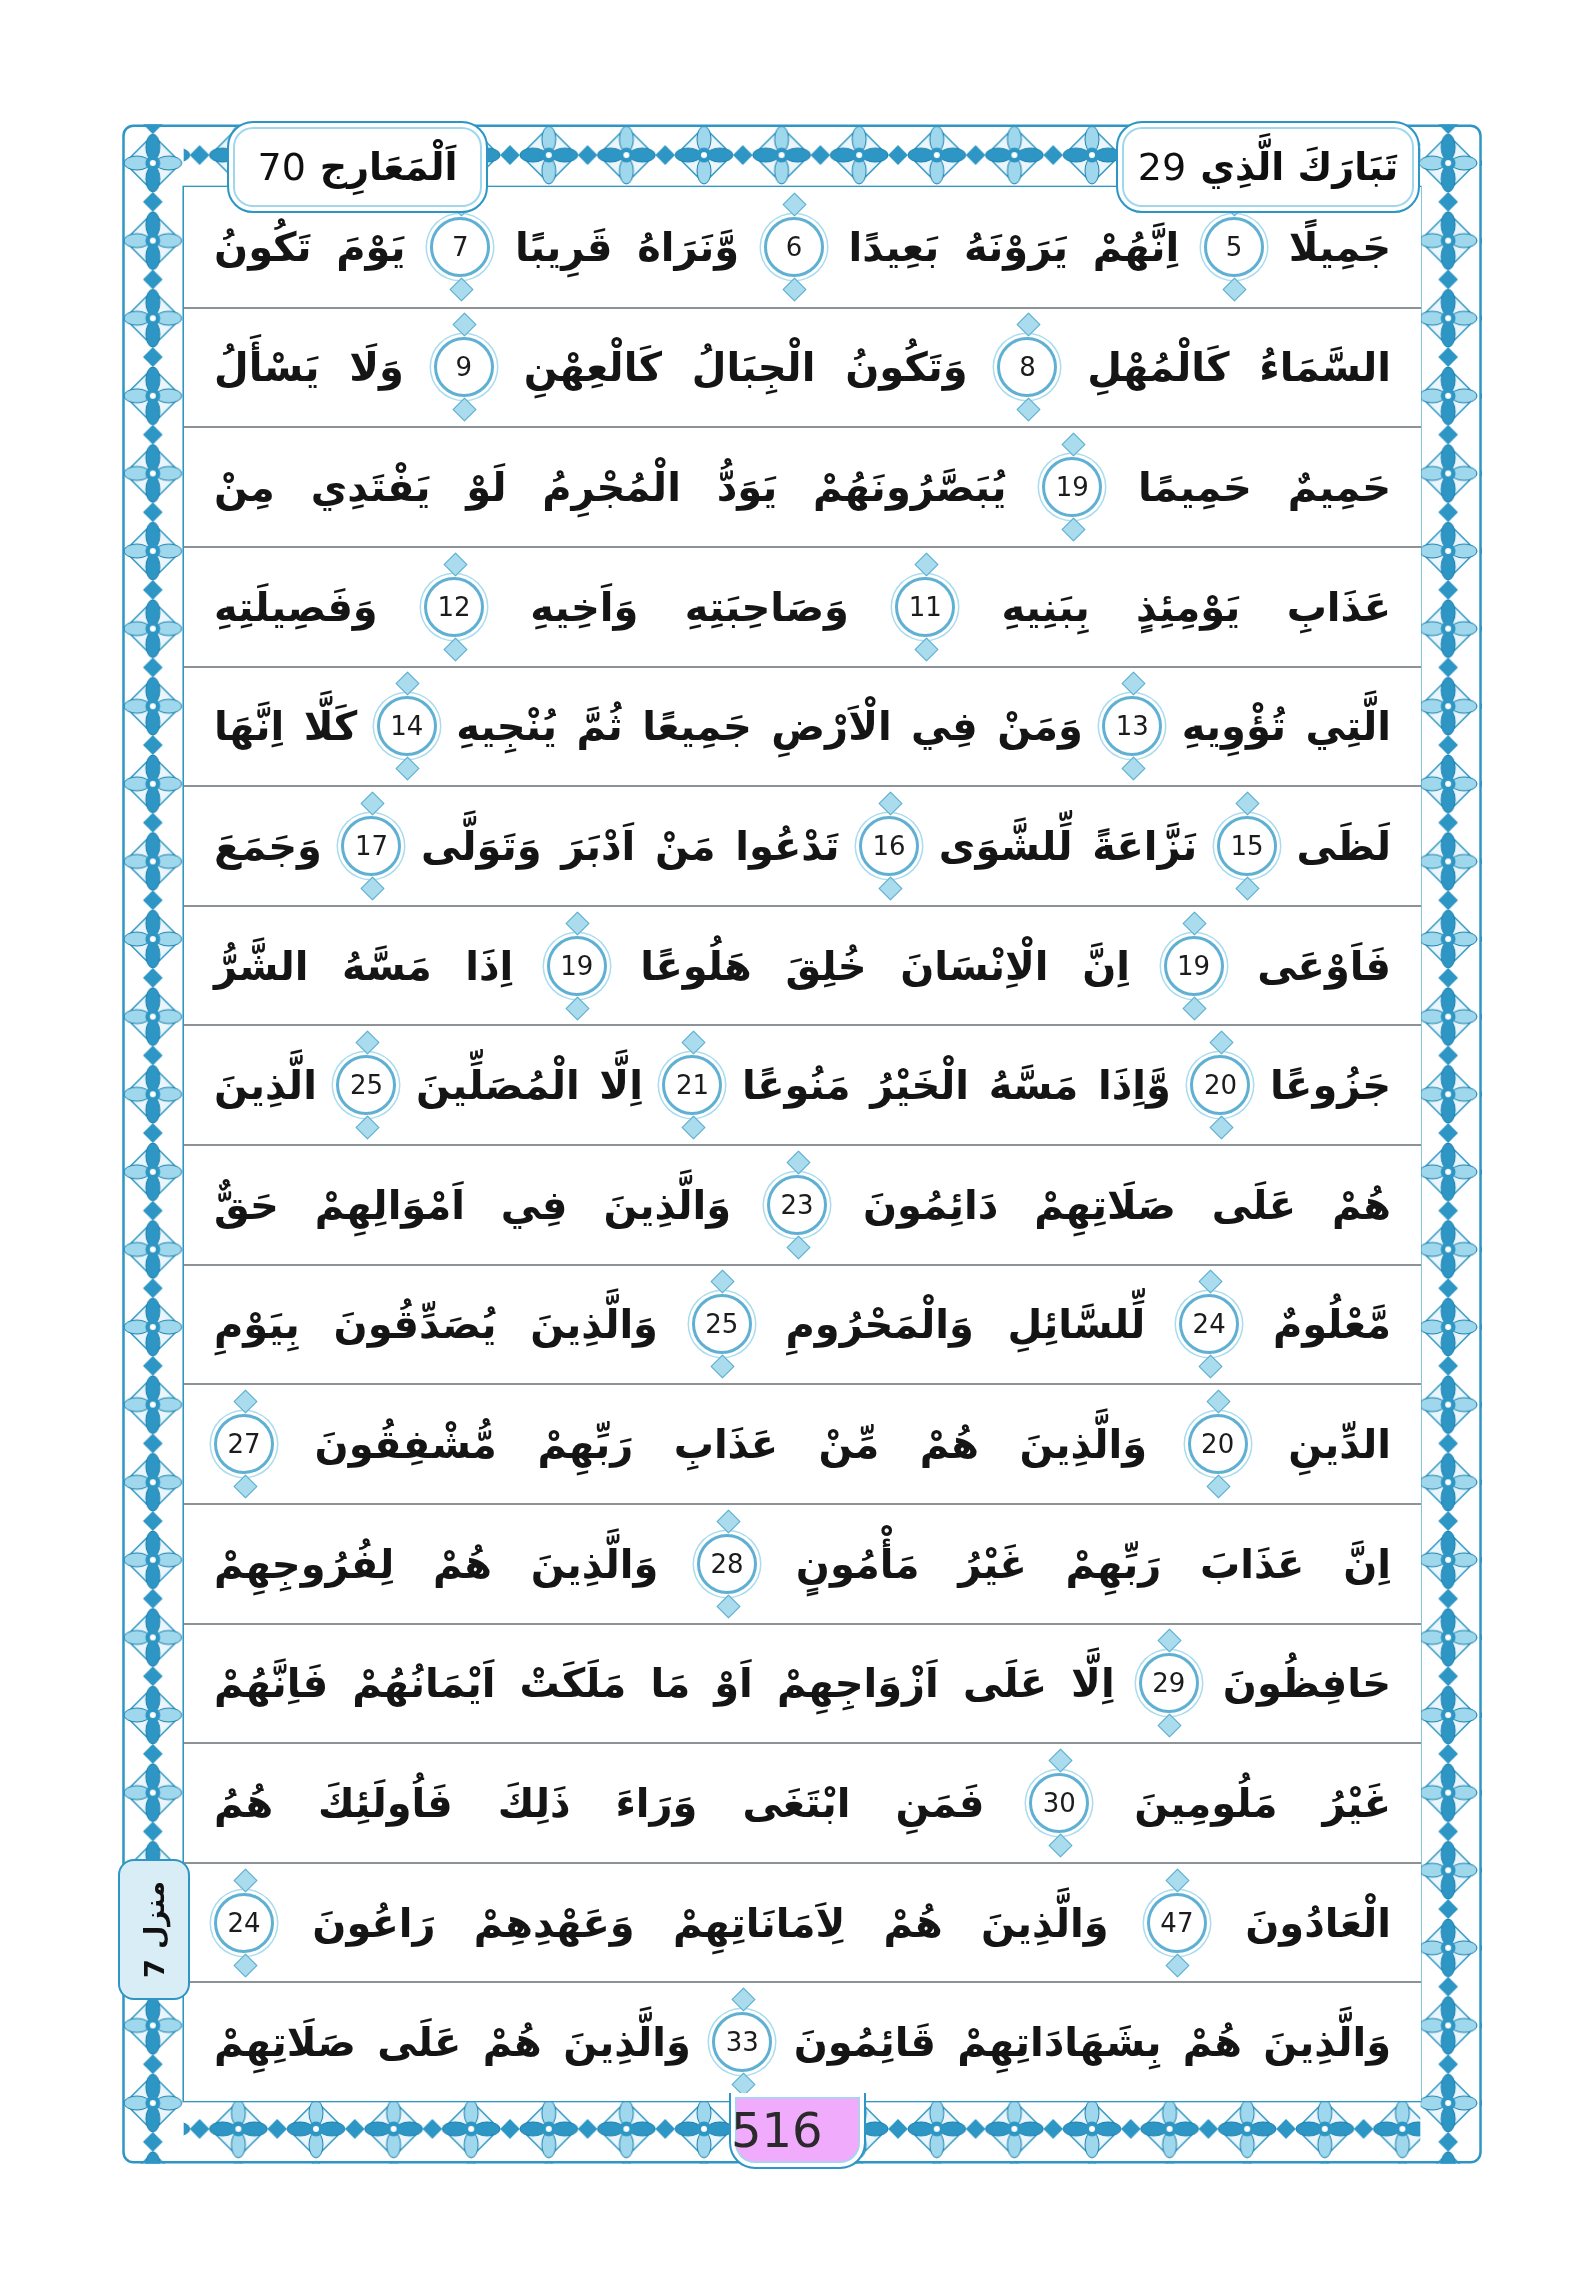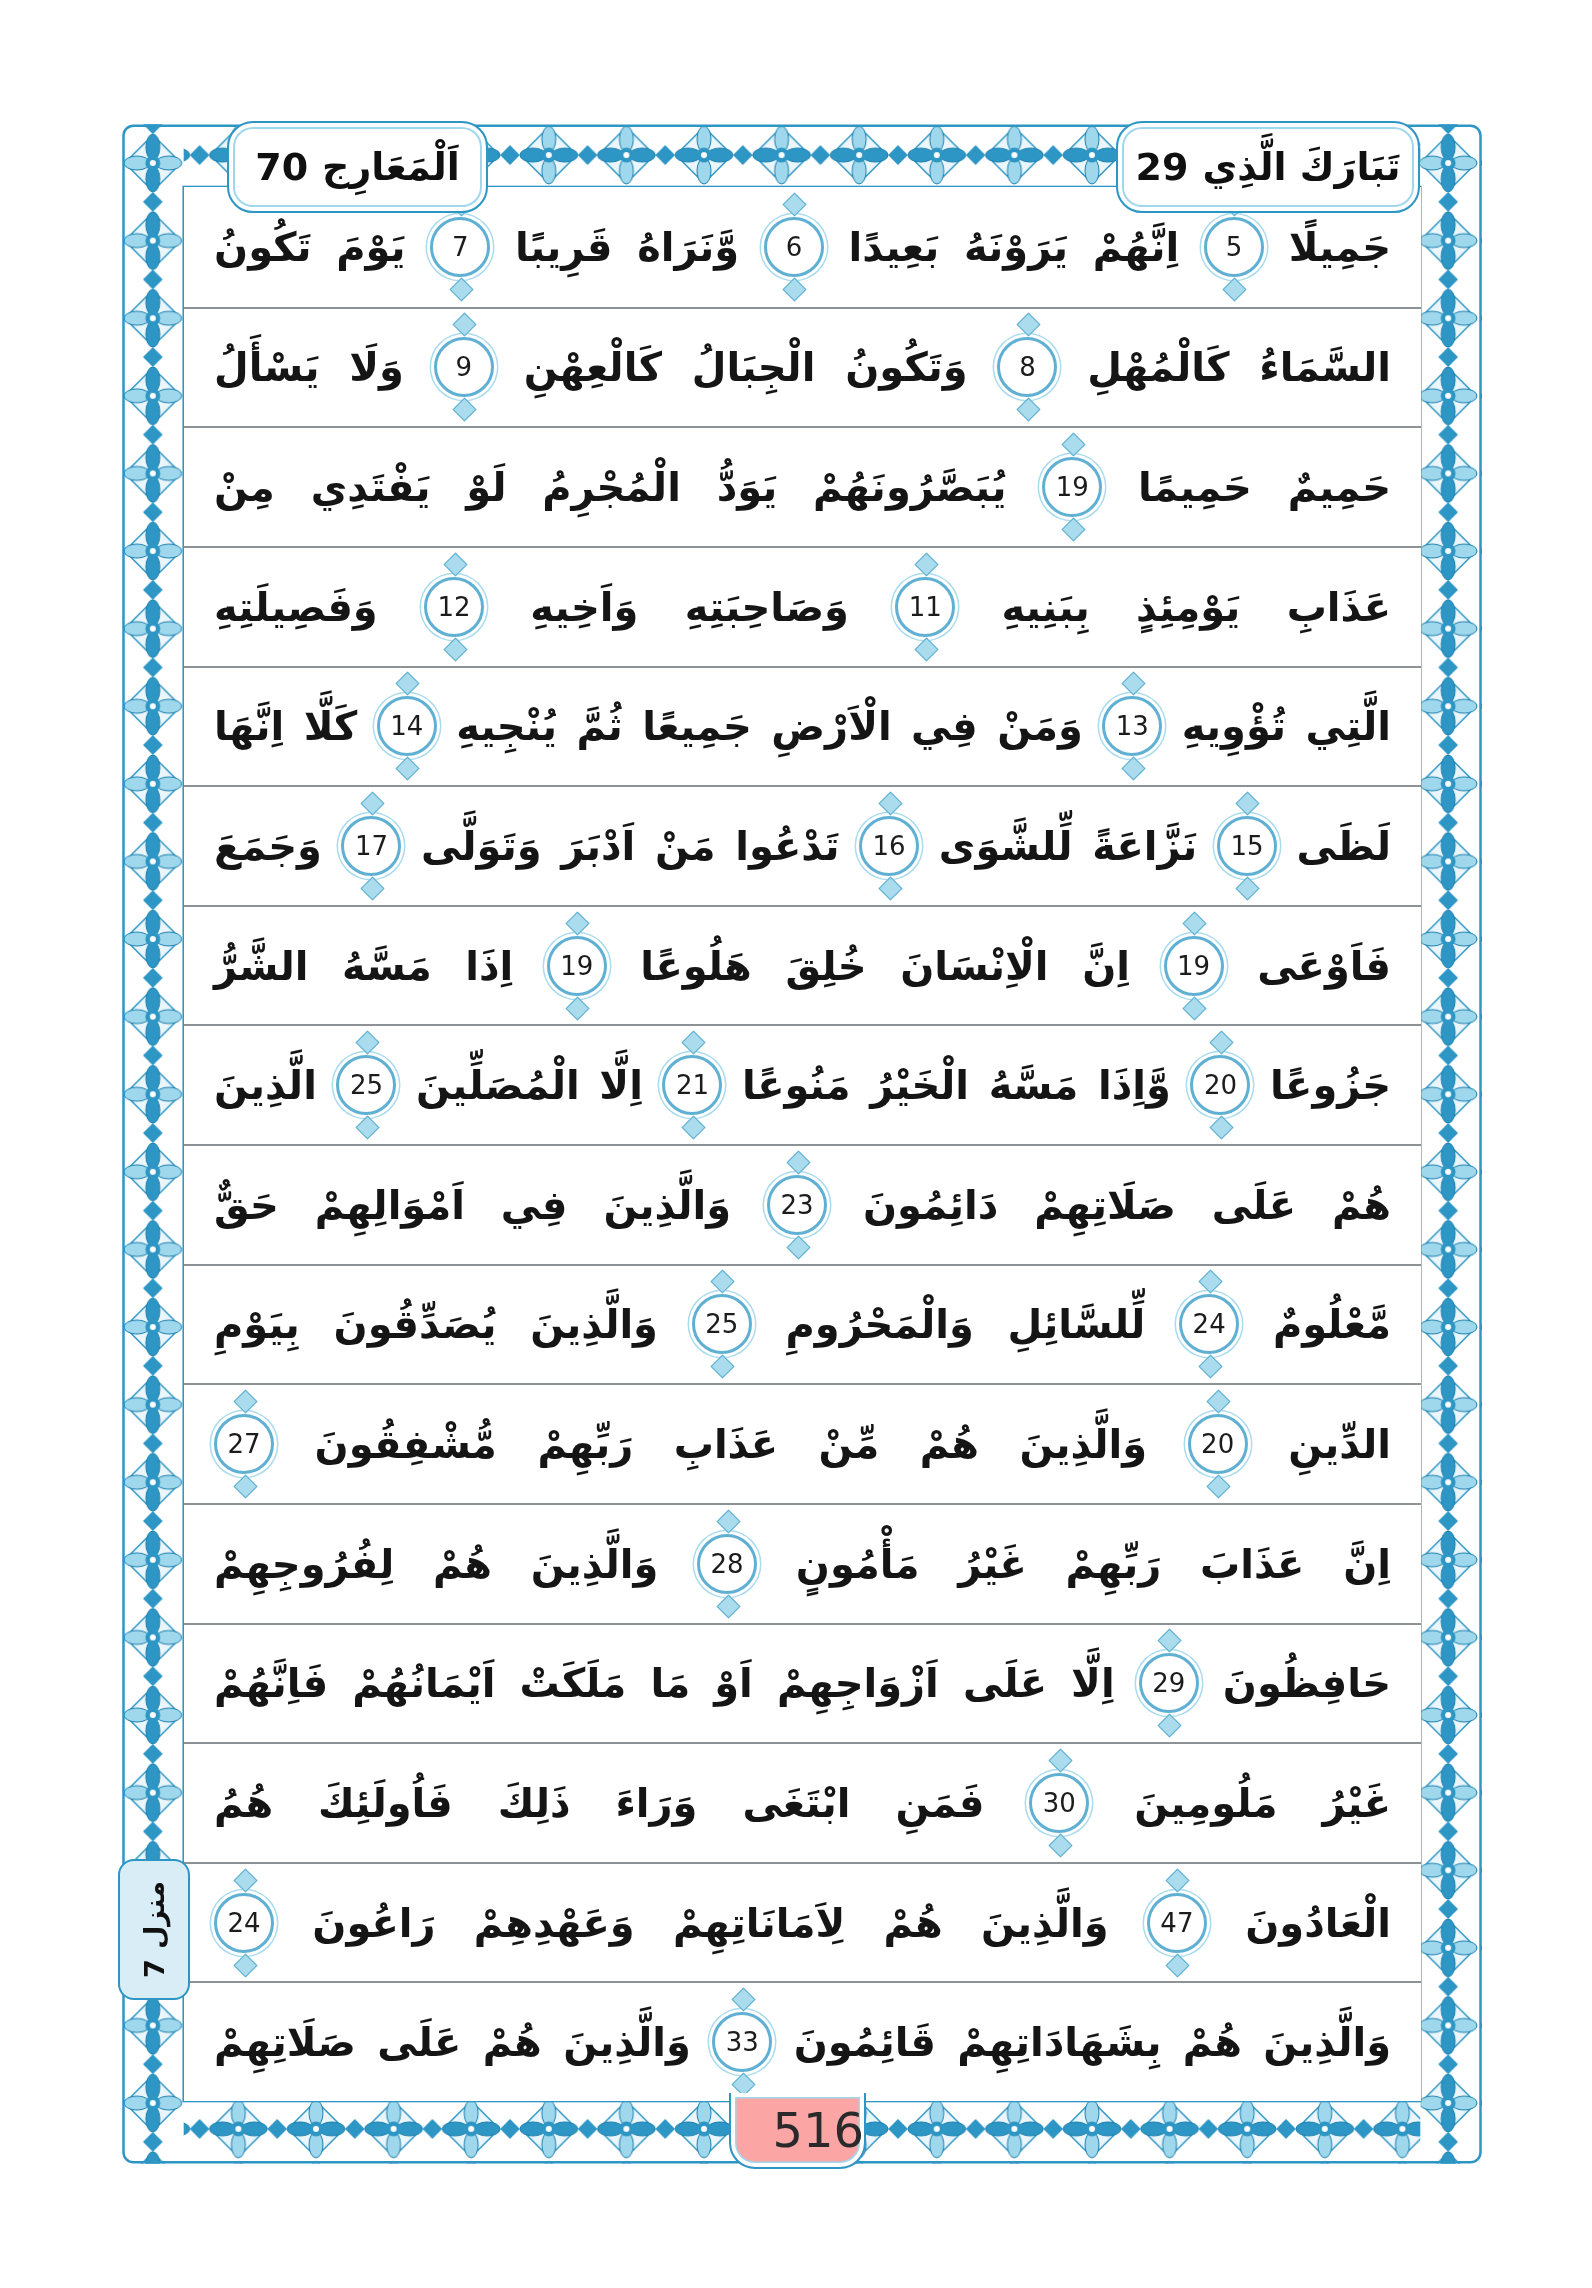--- a/index.html
+++ b/index.html
@@ -23,21 +23,21 @@
   
   .cartouche{
     position:absolute;z-index:3;background:#fff;
     border:2.5px solid var(--border_mid);border-radius:26px;
     box-shadow:inset 0 0 0 4px #fff, inset 0 0 0 6px var(--border_light);
     display:flex;align-items:center;justify-content:center;gap:14px;
     direction:rtl;font-weight:700;color:#101010;
   }
   .cartouche.surah{left:227px;top:121px;width:257px;height:88px;font-size:38px;}
   .cartouche.juz{left:1116px;top:121px;width:300px;height:88px;font-size:38px;}
-  .cartouche .num{font-weight:700;}
+  .cartouche .num{font-weight:400;}
   
   .text-block{
     position:absolute;left:184px;top:187px;width:1237px;height:1914px;z-index:1;
     display:grid;grid-template-rows:repeat(16,1fr);background:#fff;
   }
   .qrow{
     display:flex;direction:rtl;justify-content:space-between;align-items:center;
     padding:0 30px;overflow:visible;
   }
   .qrow + .qrow{border-top:2px solid var(--divider);}
@@ -66,24 +66,24 @@
     display:flex;align-items:center;justify-content:center;
   }
   .manzil-inner{
     transform:rotate(-90deg);white-space:nowrap;direction:rtl;
     display:flex;gap:10px;align-items:center;
     font-size:27px;font-weight:700;color:#111;
   }
   
   .pagenum{
     position:absolute;left:729px;top:2093px;width:133px;height:74px;z-index:4;
-    background:#fca5a5;border:2.5px solid var(--border_mid);border-top:none;
+    background:#f0abfc;border:2.5px solid var(--border_mid);border-top:none;
     border-radius:0 0 26px 26px;
     box-shadow:inset 0 0 0 4px #fff, inset 0 0 0 5.5px var(--border_light);
-    display:flex;align-items:center;justify-content:flex-end;
+    display:flex;align-items:center;justify-content:flex-start;
     font-size:48px;color:#2a2a2a;font-weight:400;
   }
 </style>
 </head>
 <body>
 
 <div class="canvas">
 
   <svg class="frame-svg" width="1360" height="2040" viewBox="0 0 1367 2050">
     <defs>

